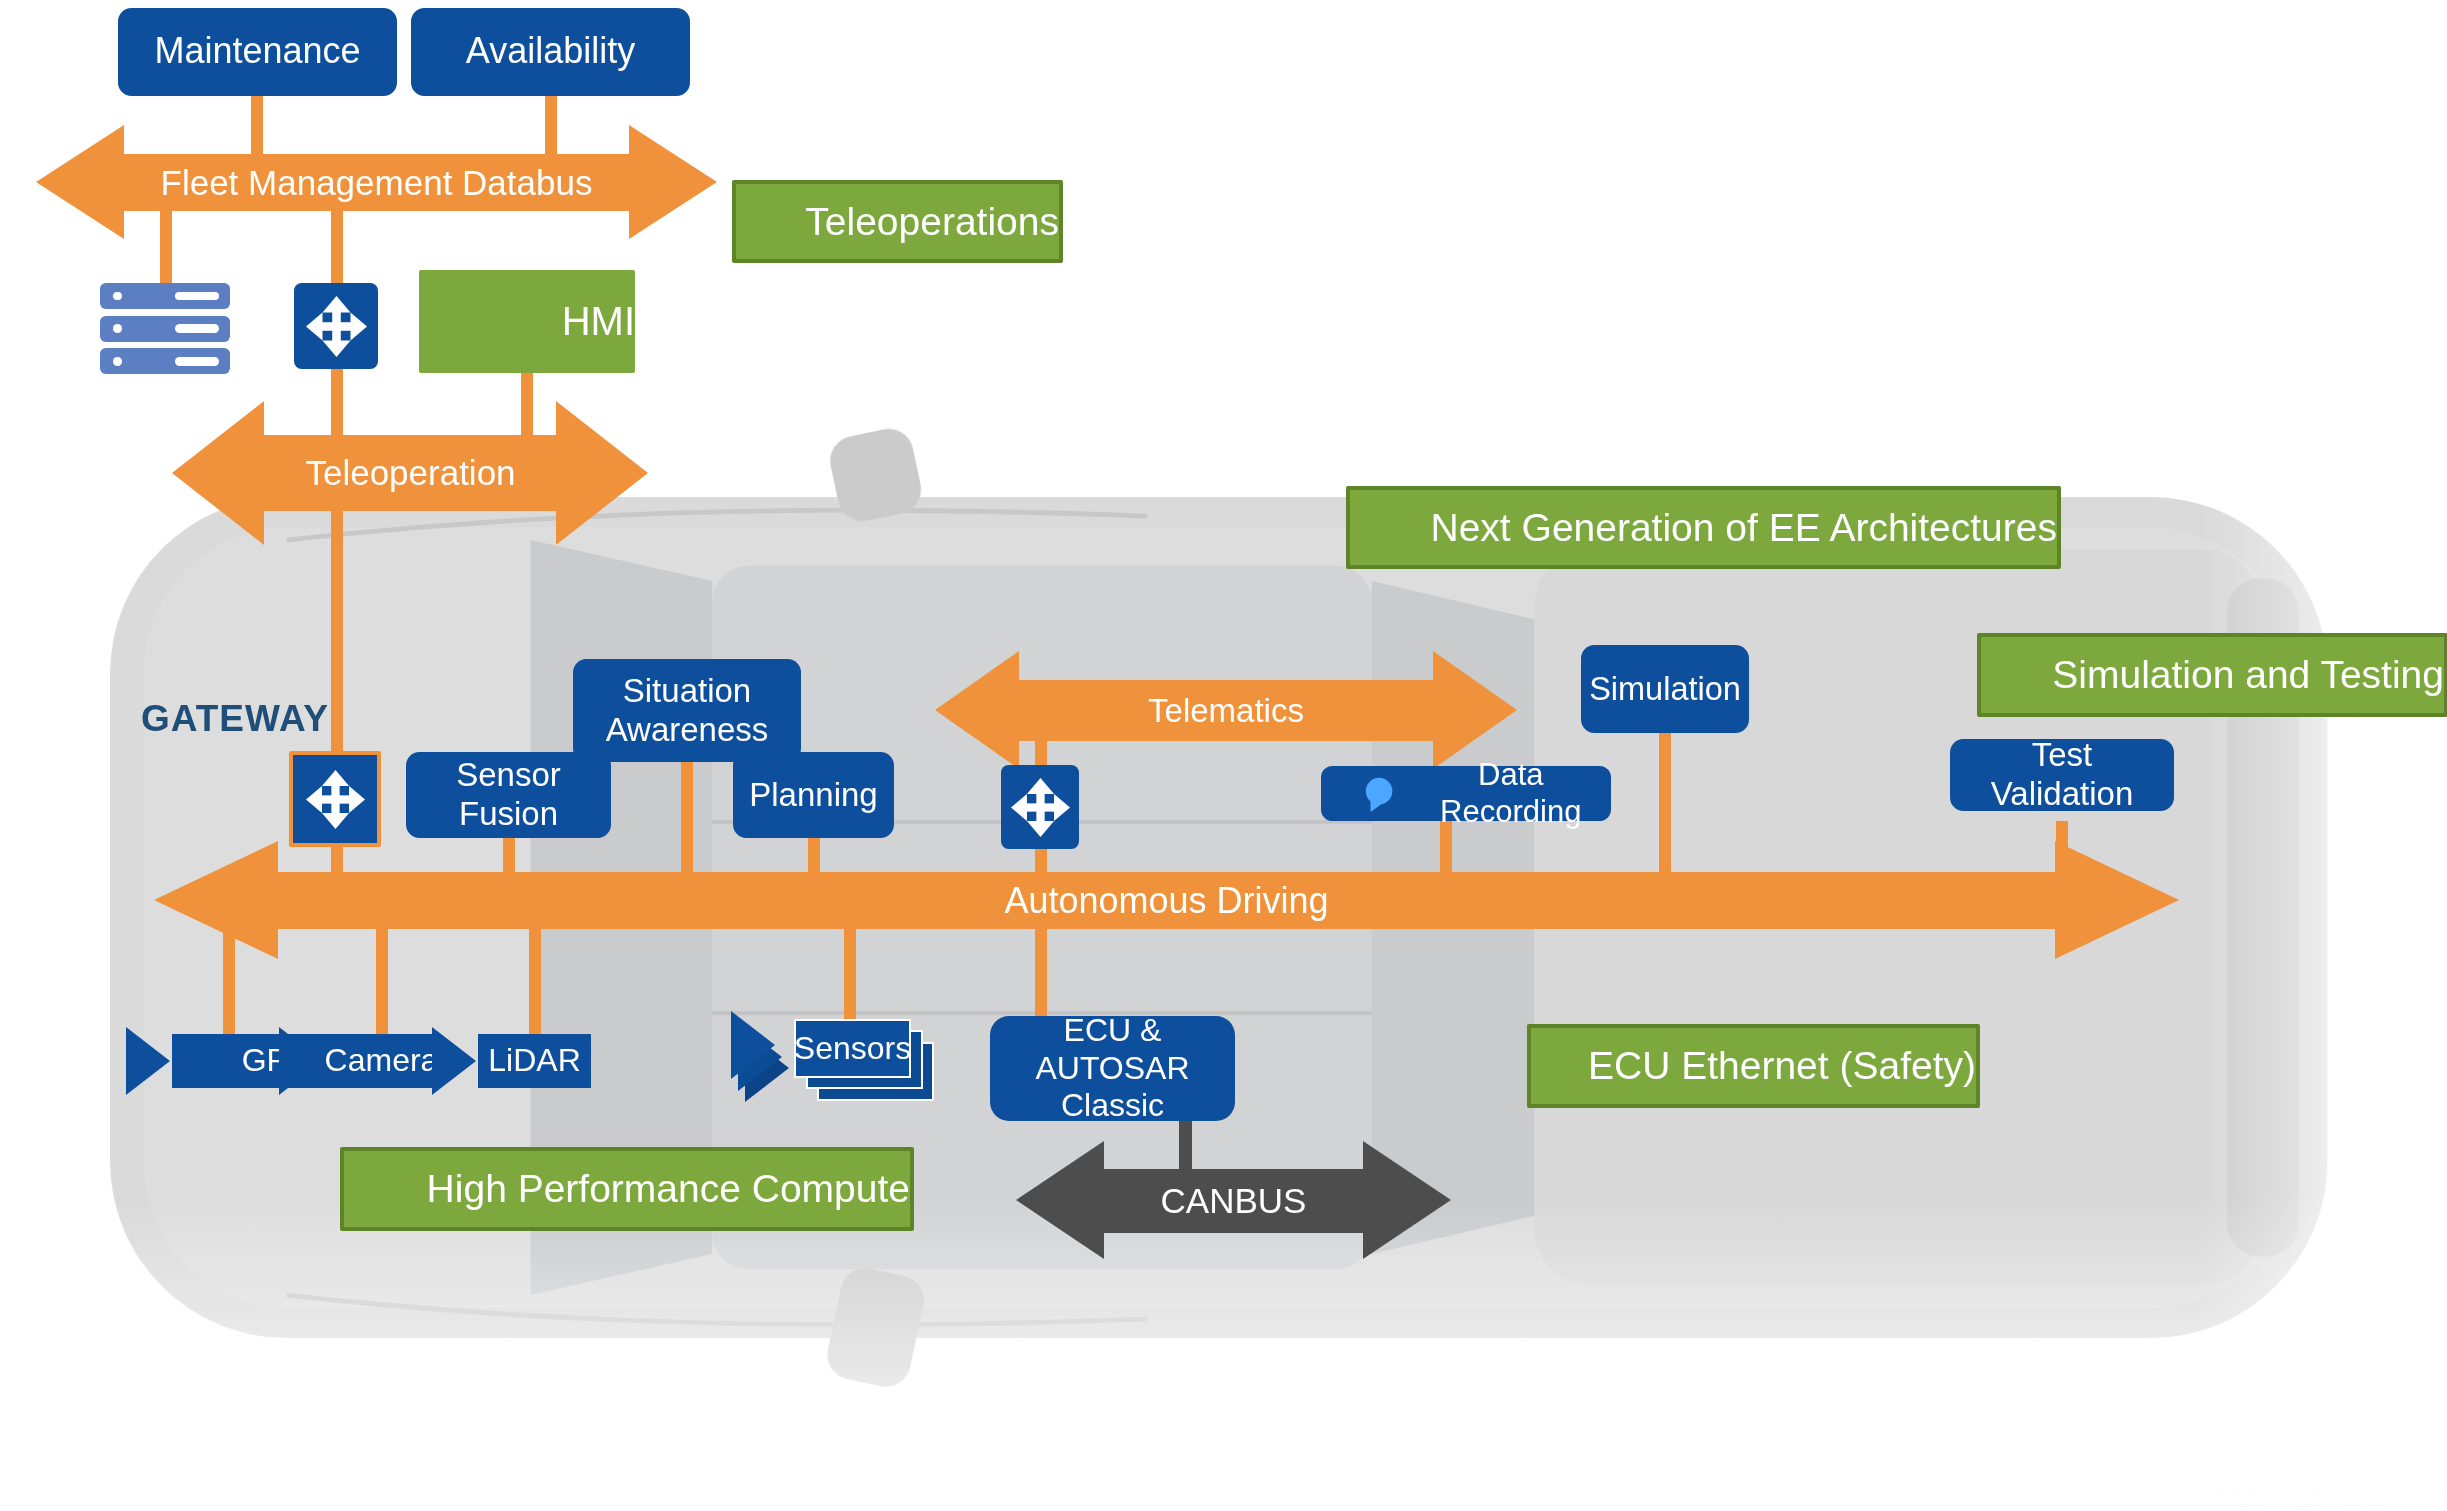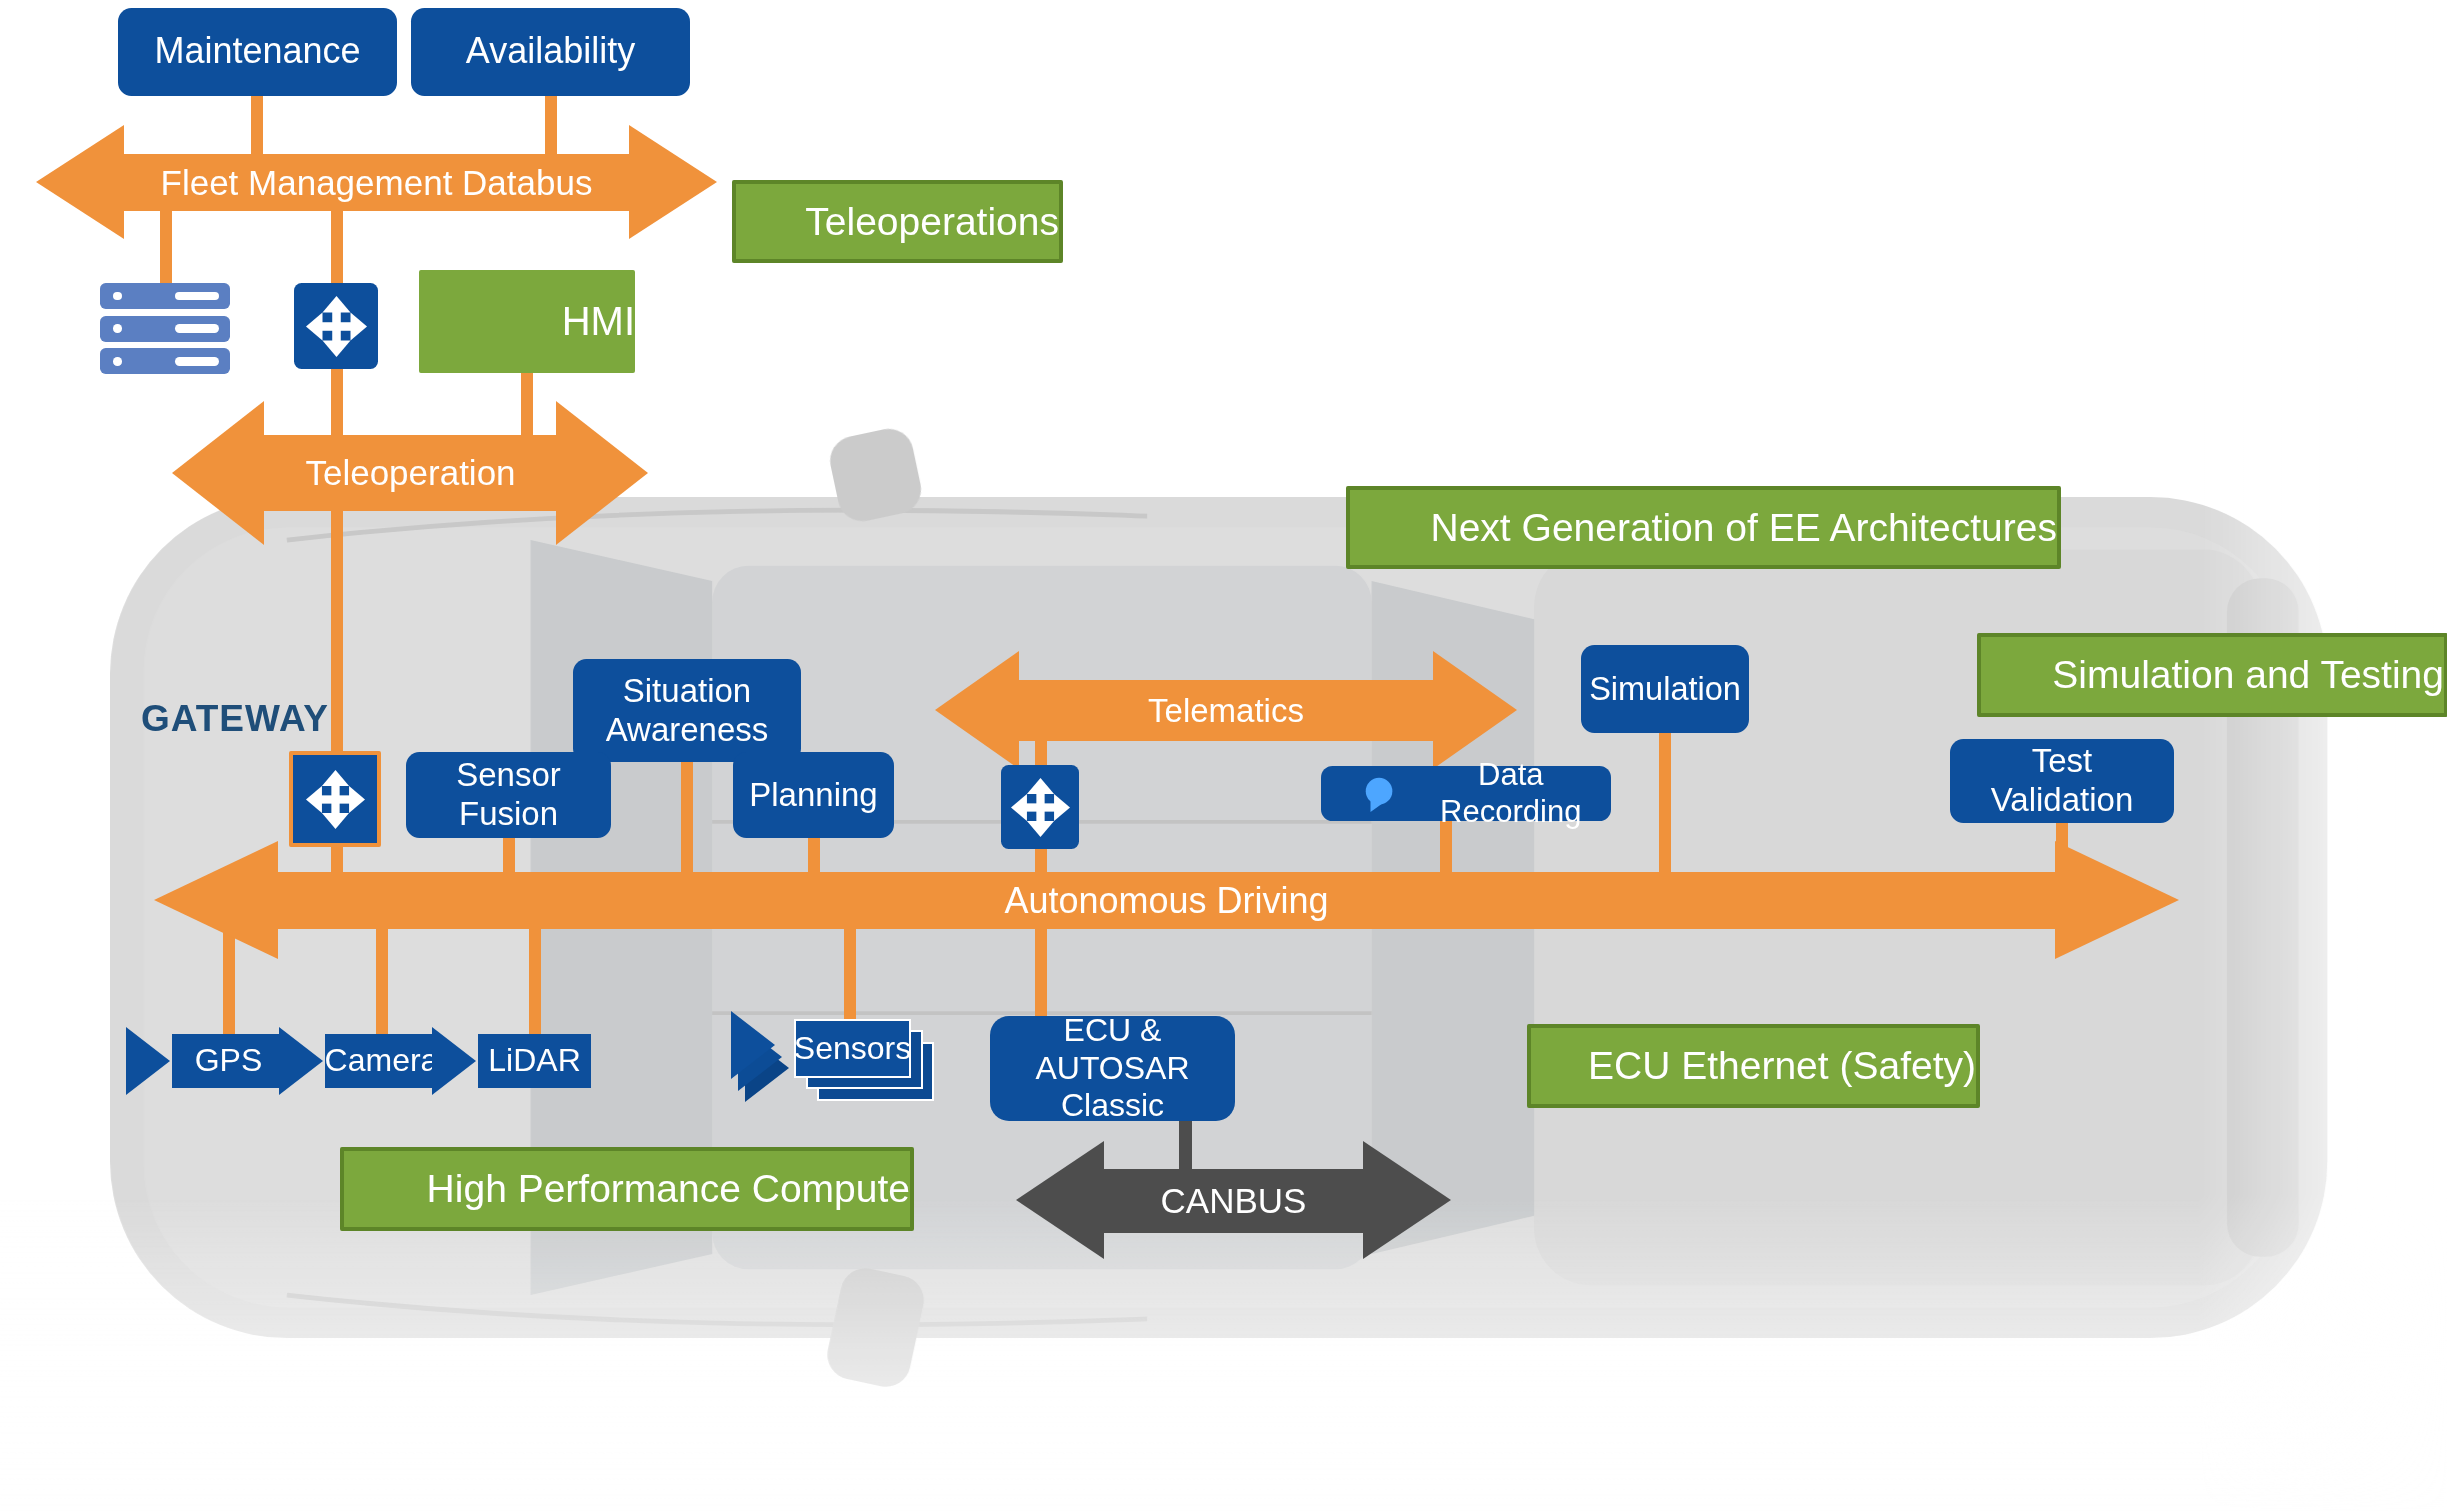--- a/index.html
+++ b/index.html
@@ -227,26 +227,26 @@
   </div>
 
   <div class="glabel" style="left:1346px;top:486px;width:707px;height:75px;font-size:39px;">
     <span>Next Generation of EE Architectures</span>
   </div>
 
   <div class="glabel" style="left:1977px;top:633px;width:463px;height:76px;font-size:39px;">
     <span>Simulation and Testing</span>
   </div>
 
-  <div class="node" style="left:1950px;top:739px;width:224px;height:84px;font-size:33px;">
+  <div class="node" style="left:1950px;top:739px;width:224px;height:72px;font-size:33px;">
     <span style="width:172px;">Test Validation</span>
   </div>
 
   <div class="cone" style="left:126px;top:1027px;"></div>
-  <div class="node sq" style="left:172px;top:1034px;width:113px;height:54px;font-size:32px;">
+  <div class="node sq" style="left:172px;top:1034px;width:113px;height:54px;font-size:32px;padding-left:47px;">
     <span>GPS</span>
   </div>
 
   <div class="cone" style="left:279px;top:1027px;"></div>
   <div class="node sq" style="left:325px;top:1034px;width:113px;height:54px;font-size:32px;">
     <span>Camera</span>
   </div>
 
   <div class="cone" style="left:432px;top:1027px;"></div>
   <div class="node sq" style="left:478px;top:1034px;width:113px;height:54px;font-size:32px;">

